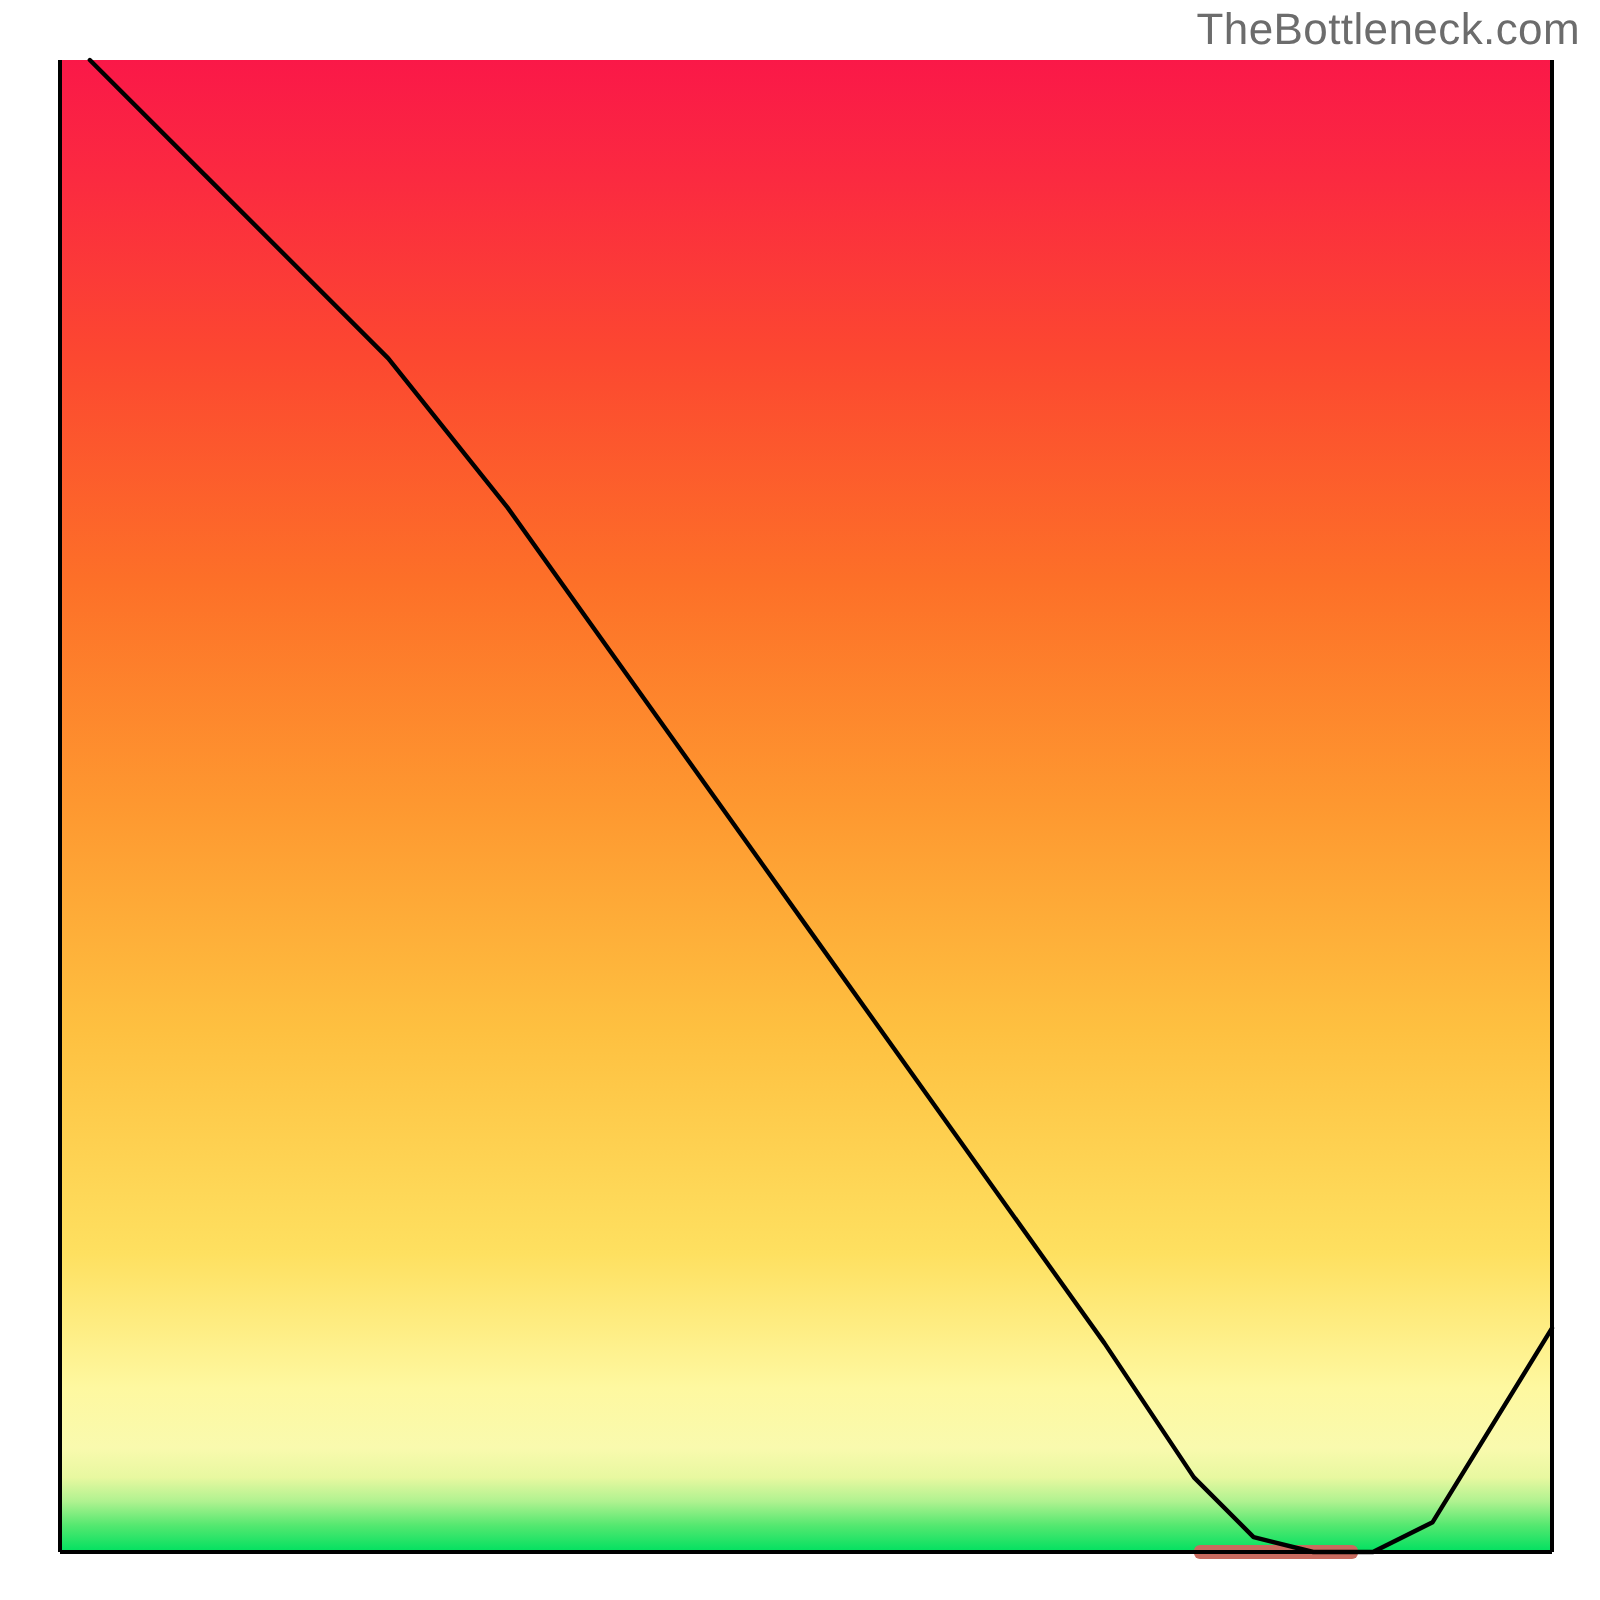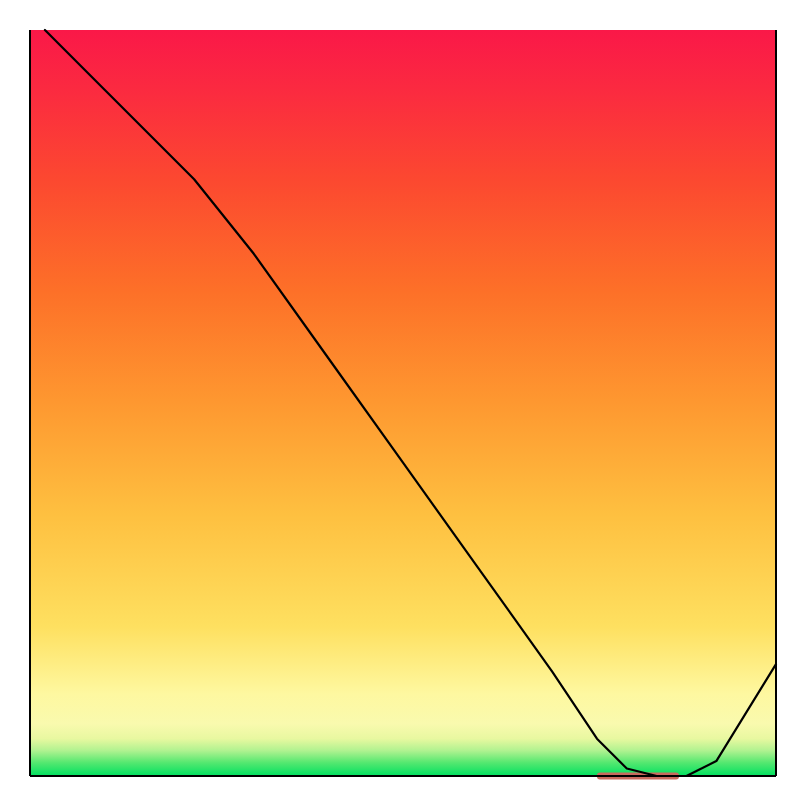--- a/index.html
+++ b/index.html
@@ -30,20 +30,21 @@
     display: block;
     position: absolute;
     top: 0;
     left: 0;
   }
 </style>
 </head>
 <body>
 <div class="container">
 
+<div class="watermark">TheBottleneck.com</div>
 
 <svg width="800" height="800">
   <defs>
     <linearGradient id="bg-grad" x1="0" y1="1" x2="0" y2="0">
           <stop offset="0%" stop-color="#00e060"></stop>
           <stop offset="1.7999999999999998%" stop-color="#55e870"></stop>
           <stop offset="3.4000000000000004%" stop-color="#b0f290"></stop>
           <stop offset="5%" stop-color="#e8f8a0"></stop>
           <stop offset="7.000000000000001%" stop-color="#f9faae"></stop>
           <stop offset="11%" stop-color="#fef8a0"></stop>

